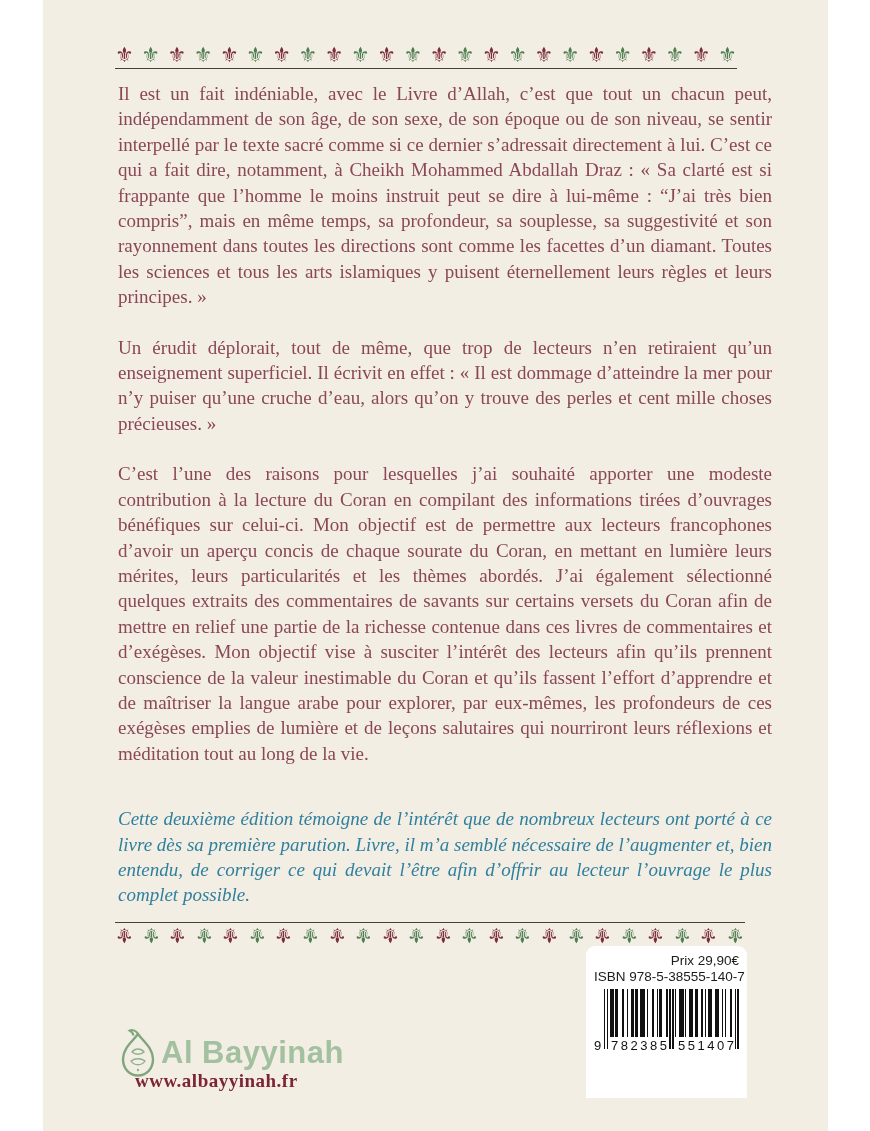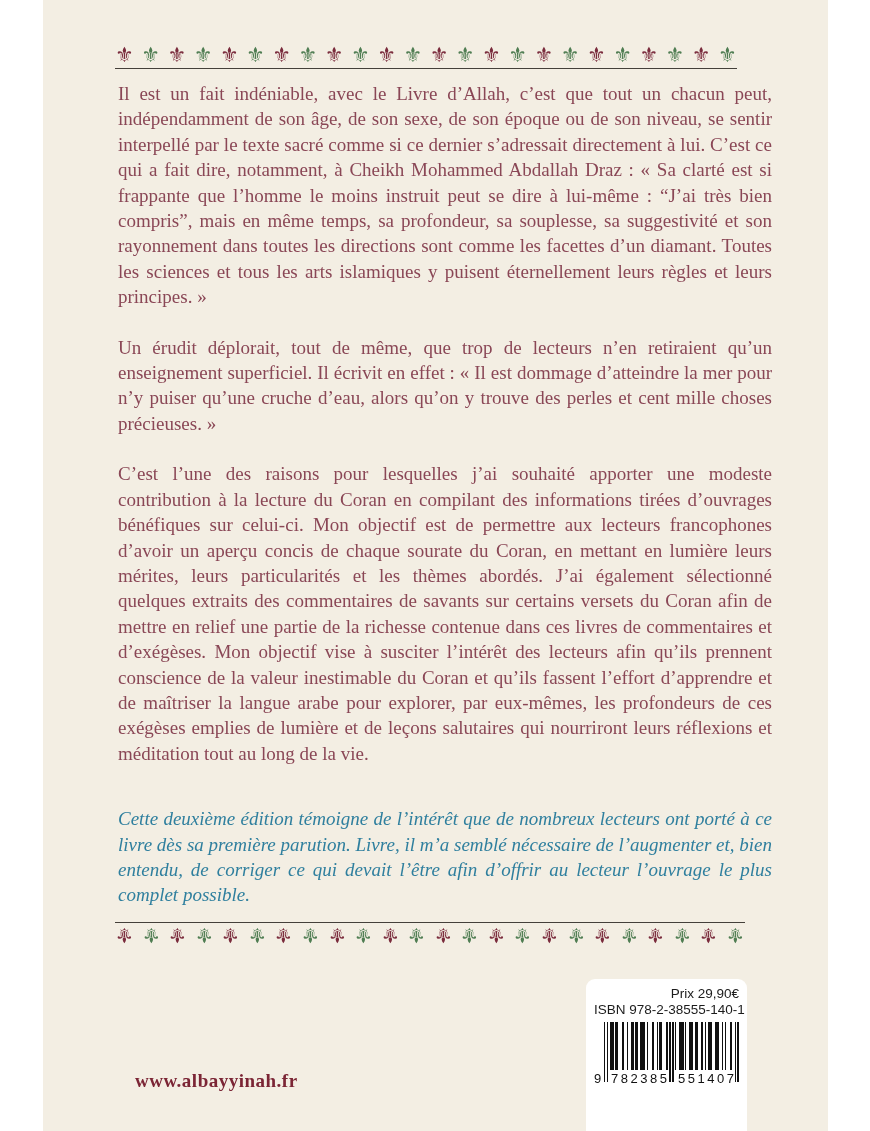--- a/index.html
+++ b/index.html
@@ -62,21 +62,21 @@
     color:#a3c1a0;margin-left:4px;
   }
   .website{
     position:absolute;left:92px;top:1070px;
     font-family:"Liberation Serif", serif;
     font-size:19px;font-weight:700;
     color:#7b2535;letter-spacing:0.5px;
   }
   
   .price-panel{
-    position:absolute;left:543px;top:979px;width:161px;height:152px;
+    position:absolute;left:543px;top:946px;width:161px;height:152px;
     background:#ffffff;border-radius:9px 9px 0 0;
     box-sizing:border-box;
     padding:7px 8px 0 8px;
     font-family:"Liberation Sans", sans-serif;
     color:#1c1c1c;
   }
   .price-line{font-size:13.5px;text-align:right;line-height:16px;}
   .isbn-line{font-size:13.5px;text-align:right;line-height:16px;white-space:nowrap;}
   .barcode-wrap{margin-top:4px;}
 </style>
@@ -142,26 +142,36 @@
         <span style="color: rgb(79, 125, 82);">⚜</span>
         <span style="color: rgb(122, 43, 60);">⚜</span>
         <span style="color: rgb(79, 125, 82);">⚜</span>
         <span style="color: rgb(122, 43, 60);">⚜</span>
         <span style="color: rgb(79, 125, 82);">⚜</span>
         <span style="color: rgb(122, 43, 60);">⚜</span>
         <span style="color: rgb(79, 125, 82);">⚜</span>
       </div>
   </div>
 
+  <div class="logo-row">
+    <svg class="logo-mark" viewBox="0 0 38 50">
+      <path d="M19 6 C 14 13, 4 20, 4 31 C 4 41.5, 11 47.5, 19 47.5 C 27 47.5, 34 41.5, 34 31 C 34 20, 24 13, 19 6 Z" fill="none" stroke="#7fa67e" stroke-width="2.4"></path>
+      <path d="M19 6 C 17 2.5, 13 1, 10.5 2.5 C 12.5 3.5, 14 4.5, 14.5 7.5" fill="none" stroke="#7fa67e" stroke-width="2"></path>
+      <path d="M13 24 C 16 20, 22 20, 25 24 C 22 27, 16 27, 13 24 Z" fill="none" stroke="#8fb08d" stroke-width="1.4"></path>
+      <path d="M12 33 C 16 30, 22 30, 26 33 C 23 38, 15 38, 12 33 Z" fill="none" stroke="#8fb08d" stroke-width="1.4"></path>
+      <circle cx="19" cy="42" r="1.2" fill="#8fb08d"></circle>
+    </svg>
+    <span class="logo-text">Al Bayyinah</span>
+  </div>
 
   <div class="website">www.albayyinah.fr</div>
 
   <div class="price-panel">
     <div class="price-line">Prix 29,90€</div>
-    <div class="isbn-line">ISBN 978-2-38555-140-1</div>
+    <div class="isbn-line">ISBN 978-5-38555-140-7</div>
     <div class="barcode-wrap">
       <svg id="barcode-svg" width="146" height="64" viewBox="0 0 146 64" shape-rendering="crispEdges">
           <rect x="10.00" y="0" width="1.42" height="60" fill="#111111"></rect>
           <rect x="12.84" y="0" width="1.42" height="60" fill="#111111"></rect>
           <rect x="15.68" y="0" width="1.42" height="48" fill="#111111"></rect>
           <rect x="17.10" y="0" width="1.42" height="48" fill="#111111"></rect>
           <rect x="18.52" y="0" width="1.42" height="48" fill="#111111"></rect>
           <rect x="21.36" y="0" width="1.42" height="48" fill="#111111"></rect>
           <rect x="22.78" y="0" width="1.42" height="48" fill="#111111"></rect>
           <rect x="28.46" y="0" width="1.42" height="48" fill="#111111"></rect>

